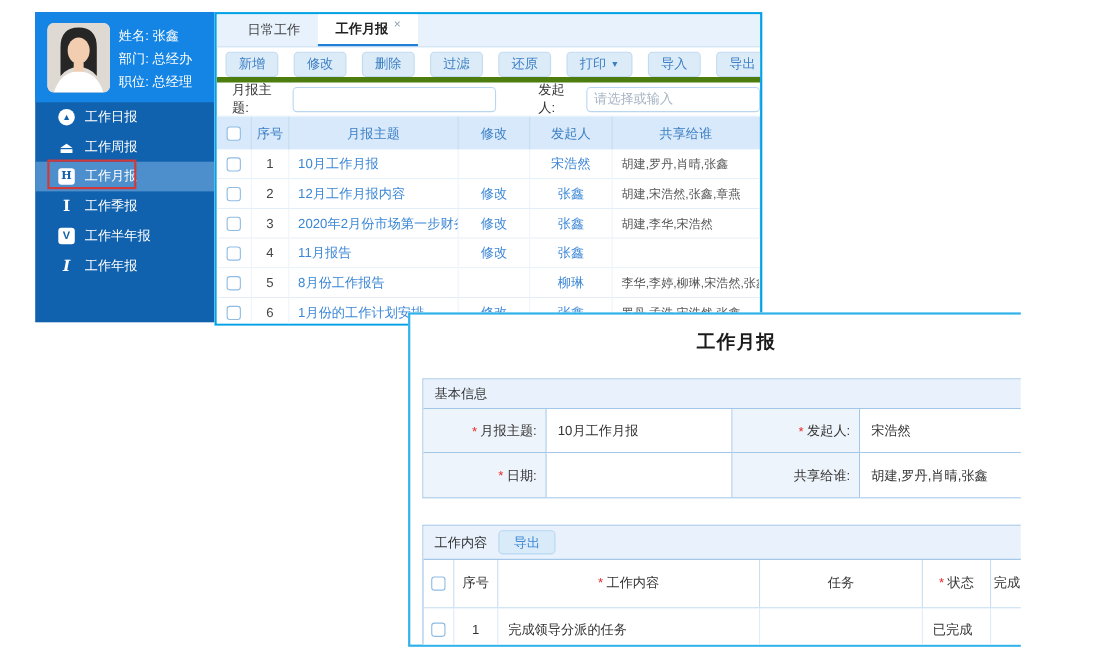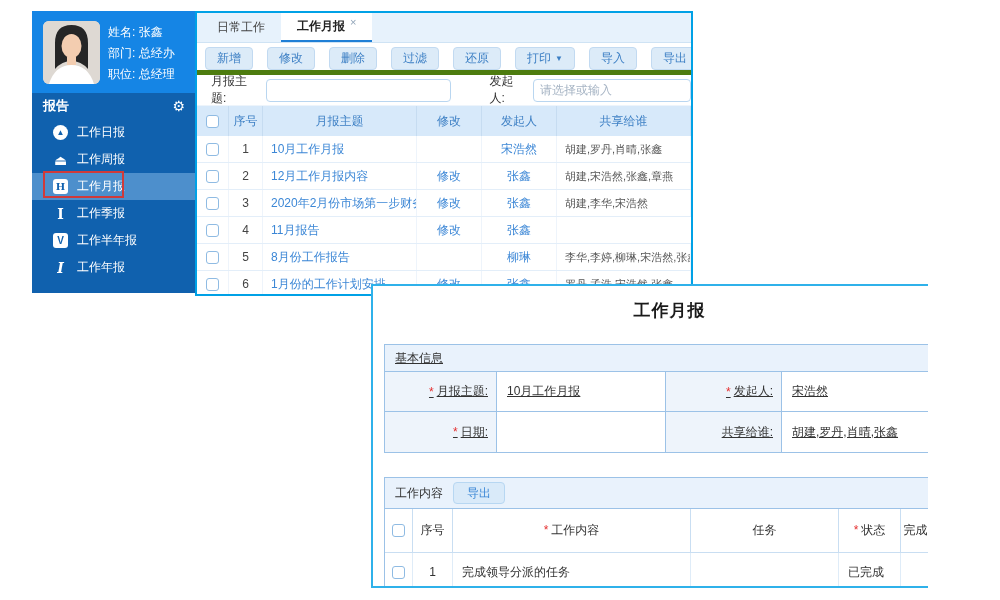--- a/index.html
+++ b/index.html
@@ -22,21 +22,21 @@
   .i-day   { background:#fff; border-radius:50%; color:#1061ae; font-size:8px; }
   .i-week  { color:#fff; font-size:14px; }
   .i-month { background:#fff; border-radius:3px; color:#1061ae; font-weight:bold; font-size:10px; font-family:"DejaVu Serif",serif; }
   .i-quarter { color:#fff; font-family:"DejaVu Serif",serif; font-weight:bold; font-size:14px; }
   .i-half  { background:#fff; border-radius:3px; color:#1061ae; font-weight:bold; font-size:10px; }
   .i-year  { color:#fff; font-family:"DejaVu Serif",serif; font-style:italic; font-weight:bold; font-size:14px; }
   .red-annotation { position:absolute; left:11px; top:52px; width:81px; height:27px; border:2px solid #d03a3a; pointer-events:none; }
 
   
   .main { position:absolute; left:195px; top:11px; width:498px; height:285px; border:2px solid #00a1e6; background:#fff; overflow:hidden; }
-  .tabbar { height:30px; background:#e7f2fc; border-bottom:1px solid #cfe3f4; display:flex; padding-left:4px; }
+  .tabbar { height:30px; background:#e7f2fc; border-bottom:1px solid #cfe3f4; display:flex; padding-left:12px; }
   .tab { padding:0 16px; display:flex; align-items:center; font-size:12px; color:#444; cursor:pointer; }
   .tab.active { background:#fff; font-weight:bold; color:#222; border-bottom:2px solid #1f7fd6; }
   .tab-close { margin-left:5px; margin-top:-10px; color:#90a4b8; font-size:11px; font-weight:normal; cursor:pointer; }
   .toolbar { height:32px; display:flex; align-items:flex-end; gap:14px; padding:0 8px; border-bottom:5px solid #4d7c0f; }
   .tbtn { height:23px; padding:0 11px; background:#dcebf8; border:1px solid #c2daf1; border-radius:4px; color:#3c7fc4;
           font-size:12px; display:flex; align-items:center; gap:4px; cursor:pointer; white-space:nowrap; }
   .caret { font-size:8px; }
   .filterbar { height:31px; display:flex; align-items:center; font-size:12px; color:#333; border-bottom:1px solid #edf4fb; }
   .filterbar input { height:23px; border:1px solid #b9d6f0; border-radius:4px; padding:0 6px; font-size:12px; color:#333;
                      font-family:inherit; outline:none; }
@@ -57,21 +57,21 @@
   .grow .w-subj, .grow .w-mod, .grow .w-init { color:#3c87d6; cursor:pointer; }
   .grow .w-no { color:#444; }
   .grow .w-shared { color:#555; font-size:11px; }
   .cb { width:13px; height:13px; border:1px solid #8fbbe3; border-radius:3px; background:#fff; cursor:pointer; }
 
   
   .modal { position:absolute; left:371px; top:284px; width:597px; height:304px; border:2px solid #2fb1ea; background:#fff;
            z-index:5; overflow:hidden; }
   .m-title { text-align:center; font-size:17px; font-weight:bold; color:#1a1a1a; margin-top:13px; letter-spacing:1px; }
   .m-box { position:absolute; left:11px; width:571px; border:1px solid #9cc2e7; background:#fff; }
-  .basic-box { top:58px;text-decoration:underline; }
+  .basic-box { top:58px; }
   .b-header { height:27px; display:flex; align-items:center; padding-left:10px; background:#e9f2fc;
               border-bottom:1px solid #9cc2e7; font-size:12px; color:#333; }
   .f-grid { display:grid; grid-template-columns:112px 169px 116px 1fr; }
   .f-grid > div { height:40px; display:flex; align-items:center; font-size:12px; color:#333; }
   .f-label { background:#eef4fb; justify-content:flex-end; padding-right:8px; border-right:1px solid #9cc2e7; }
   .f-value { background:#fff; padding-left:10px; border-right:1px solid #9cc2e7; }
   .f-grid > div:nth-child(-n+4) { border-bottom:1px solid #9cc2e7; }
   .f-grid > div:nth-child(4n) { border-right:none; }
   .star { color:#e53030; margin-right:3px; }
   .content-box { top:191px; }
@@ -104,24 +104,20 @@
           <path d="M6 63 Q12 44 28.5 44 Q45 44 51 63 Z" fill="#ffffff"></path>
           <rect x="24" y="36" width="9" height="8" fill="#f3cdb0"></rect>
         </svg>
       </div>
       <div class="p-lines">
         <div><span>姓名:</span> <span>张鑫</span></div>
         <div><span>部门:</span> <span>总经办</span></div>
         <div><span>职位:</span> <span>总经理</span></div>
       </div>
     </div>
-    <div class="side-header">
-      <span>报告</span>
-      <span class="gear">⚙</span>
-    </div>
     <div class="side-menu">
       <div class="side-item">
         <span class="s-icon i-day">▲</span>
         <span>工作日报</span>
       </div>
       <div class="side-item">
         <span class="s-icon i-week">⏏</span>
         <span>工作周报</span>
       </div>
       <div class="side-item selected">

